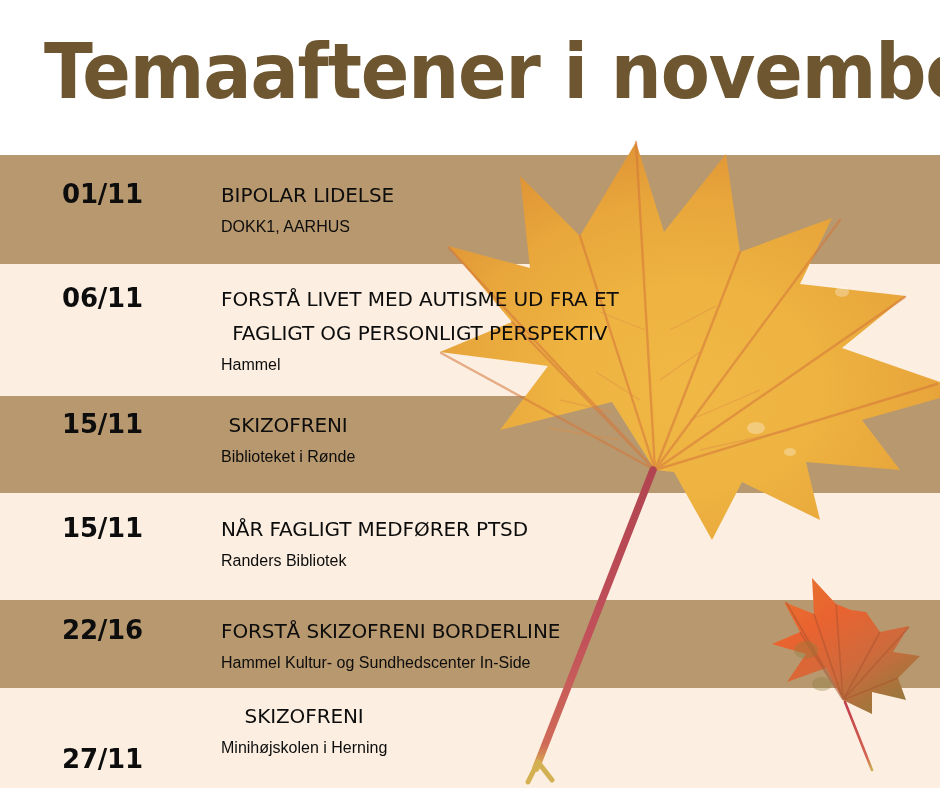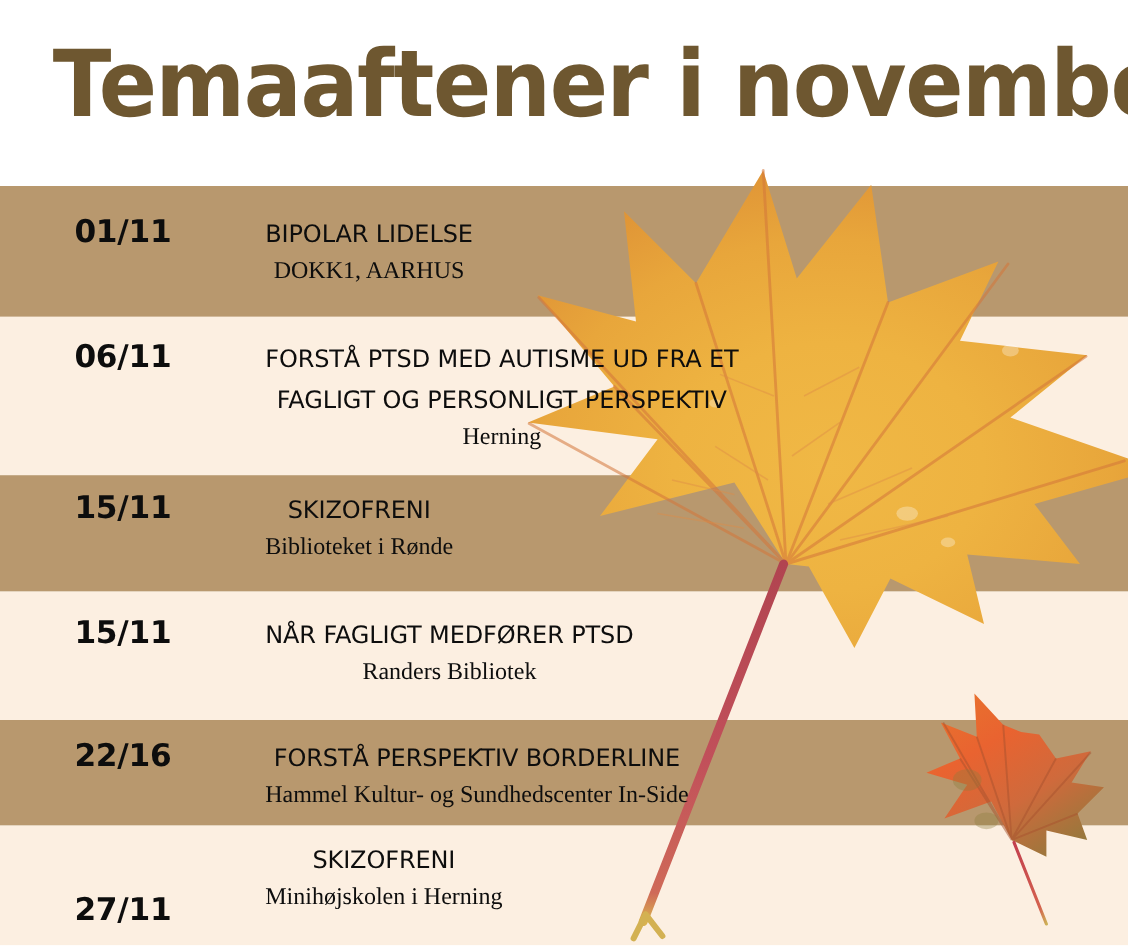--- a/index.html
+++ b/index.html
@@ -85,27 +85,26 @@
   .row-title {
     font-family: "DejaVu Sans", sans-serif;
     font-weight: 400;
     font-size: 20px;
     line-height: 34px;
     letter-spacing: -0.1px;
     white-space: nowrap;
     text-align: center;
   }
   .row-venue {
-    font-family: Liberation Serif, serif;
+    font-family: Liberation Sans, sans-serif;
     font-weight: 400;
-    font-size: 20px;
+    font-size: 16px;
     line-height: 29px;
     letter-spacing: 0px;
     white-space: nowrap;
-    text-align: center;
   }
 </style>
 </head>
 <body>
 
 <div id="poster">
 
   <div class="header-band"></div>
   <div class="poster-title">Temaaftener i november</div>
 
@@ -203,23 +202,23 @@
     <div class="row-date" style="top:0;">01/11</div>
     <div class="row-body" style="top:0;">
       <div class="row-title">BIPOLAR LIDELSE</div>
       <div class="row-venue">DOKK1, AARHUS</div>
     </div>
   </div>
 
   <div class="row" style="top:282px;">
     <div class="row-date" style="top:0;">06/11</div>
     <div class="row-body" style="top:0;">
-      <div class="row-title">FORSTÅ PTSD MED AUTISME UD FRA ET</div>
+      <div class="row-title">FORSTÅ LIVET MED AUTISME UD FRA ET</div>
       <div class="row-title">FAGLIGT OG PERSONLIGT PERSPEKTIV</div>
-      <div class="row-venue">Herning</div>
+      <div class="row-venue">Hammel</div>
     </div>
   </div>
 
   <div class="row" style="top:408px;">
     <div class="row-date" style="top:0;">15/11</div>
     <div class="row-body" style="top:0;">
       <div class="row-title">SKIZOFRENI</div>
       <div class="row-venue">Biblioteket i Rønde</div>
     </div>
   </div>
@@ -228,21 +227,21 @@
     <div class="row-date" style="top:0;">15/11</div>
     <div class="row-body" style="top:0;">
       <div class="row-title">NÅR FAGLIGT MEDFØRER PTSD</div>
       <div class="row-venue">Randers Bibliotek</div>
     </div>
   </div>
 
   <div class="row" style="top:614px;">
     <div class="row-date" style="top:0;">22/16</div>
     <div class="row-body" style="top:0;">
-      <div class="row-title">FORSTÅ PERSPEKTIV BORDERLINE</div>
+      <div class="row-title">FORSTÅ SKIZOFRENI BORDERLINE</div>
       <div class="row-venue">Hammel Kultur- og Sundhedscenter In-Side</div>
     </div>
   </div>
 
   <div class="row" style="top:699px;">
     <div class="row-date" style="top:0;margin-top:44px;">27/11</div>
     <div class="row-body" style="top:0;">
       <div class="row-title">SKIZOFRENI</div>
       <div class="row-venue">Minihøjskolen i Herning</div>
     </div>

